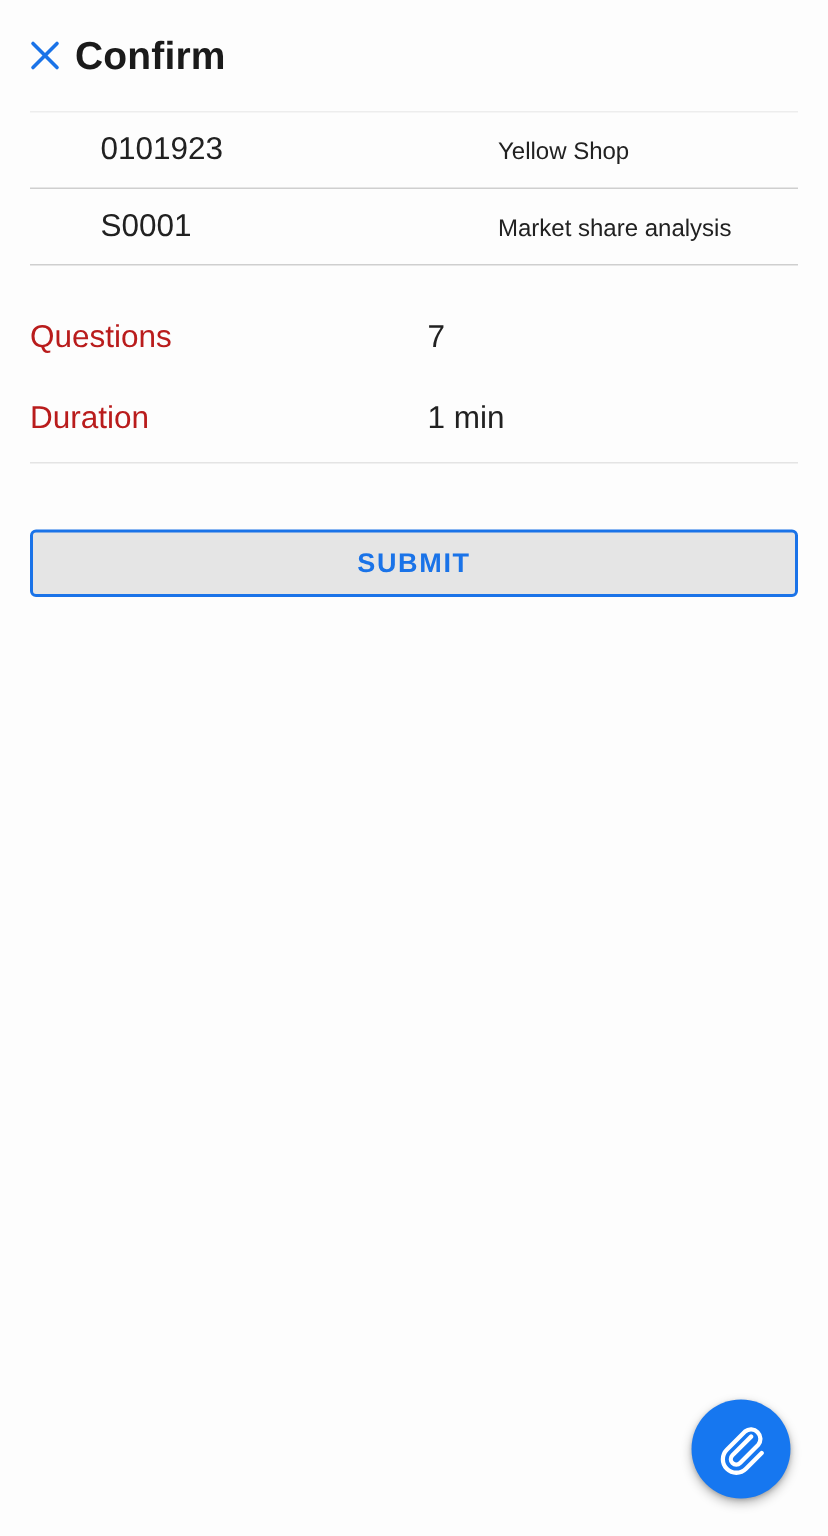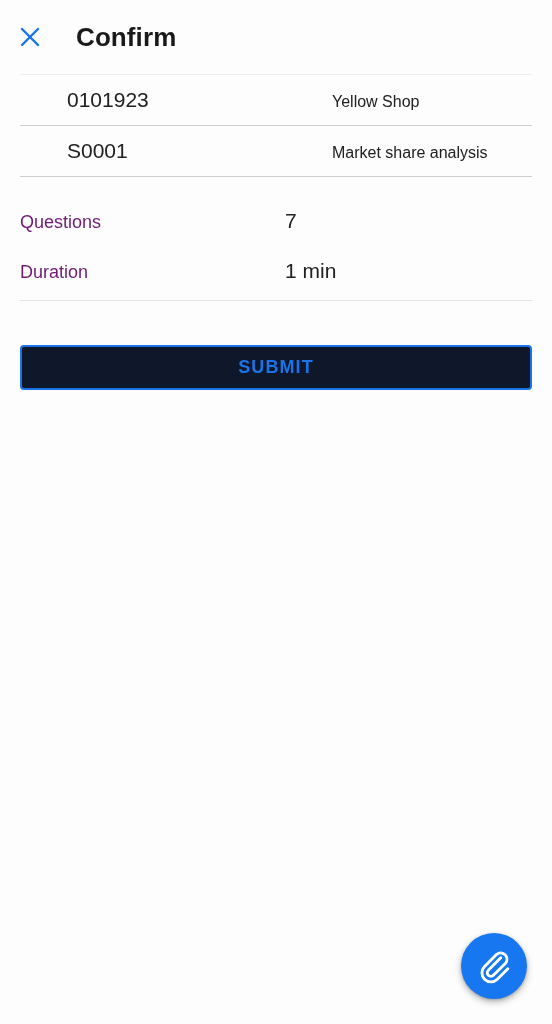--- a/index.html
+++ b/index.html
@@ -35,21 +35,21 @@
     background: none;
     border: none;
     padding: 0;
     flex: 0 0 auto;
   }
   .close-btn svg { display: block; }
   .page-title {
     font-size: 26px;
     font-weight: bold;
     color: #1a1a1a;
-    margin-left: 28px;
+    margin-left: 2px;
     letter-spacing: 0.1px;
     line-height: 1;
   }
 
   
   .details {
     padding: 0 20px;
     box-sizing: border-box;
   }
   .divider {
@@ -88,41 +88,41 @@
   
   .pair-block {
     padding: 11px 0 12px 0;
   }
   .pair-row {
     display: flex;
     align-items: baseline;
     line-height: 1.62;
   }
   .pair-row .label {
-    font-size: 18px;
+    font-size: 21px;
     flex: 0 0 265px;
-    color: #701a75;
+    color: #b91c1c;
     margin-top: 20px;
   }
   .pair-row .value {
     font-size: 21px;
     color: #212121;
     flex: 1 1 auto;
   }
 
   
   .submit-wrap {
     padding: 44px 20px 0 20px;
     box-sizing: border-box;
   }
   .submit-btn {
     display: block;
     width: 100%;
     height: 45px;
-    background: #0f172a;
+    background: #e5e5e5;
     border: 2px solid #1a73e8;
     border-radius: 4px;
     color: #1a73e8;
     font-family: "Liberation Sans", sans-serif;
     font-size: 18px;
     font-weight: bold;
     letter-spacing: 1.1px;
     cursor: pointer;
     padding: 0;
   }

